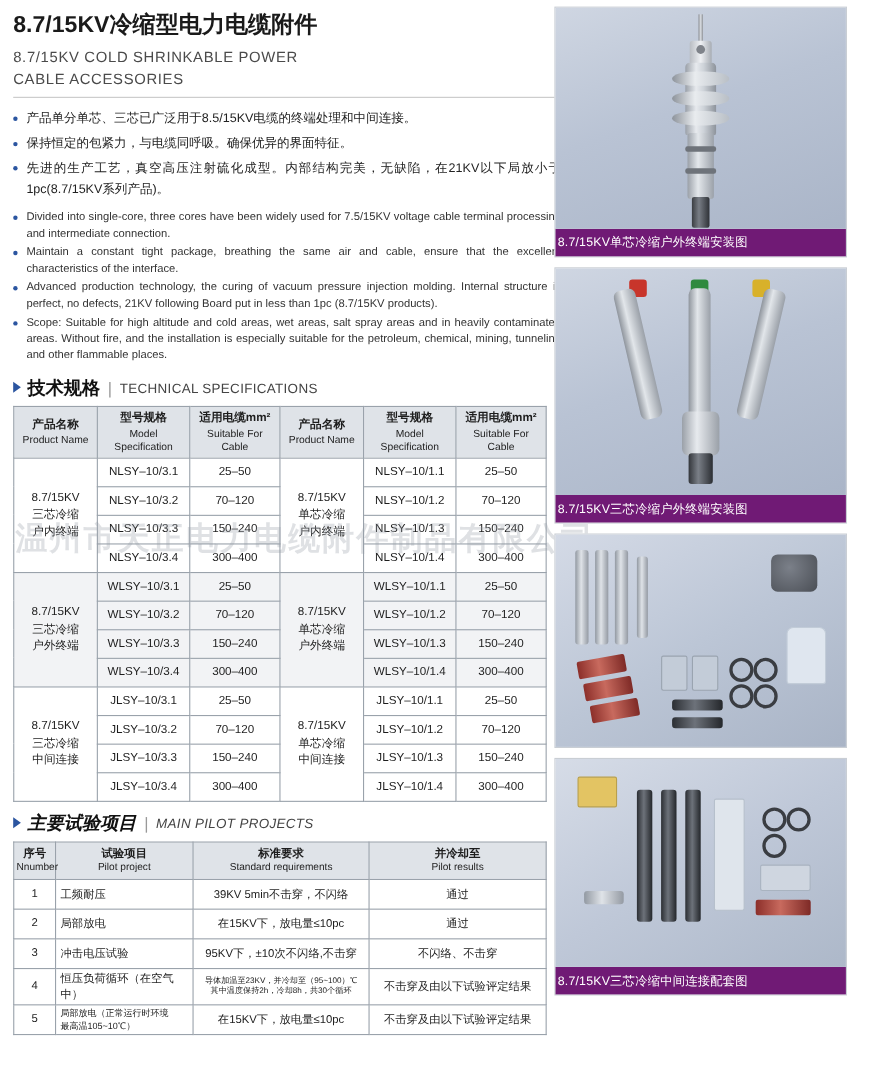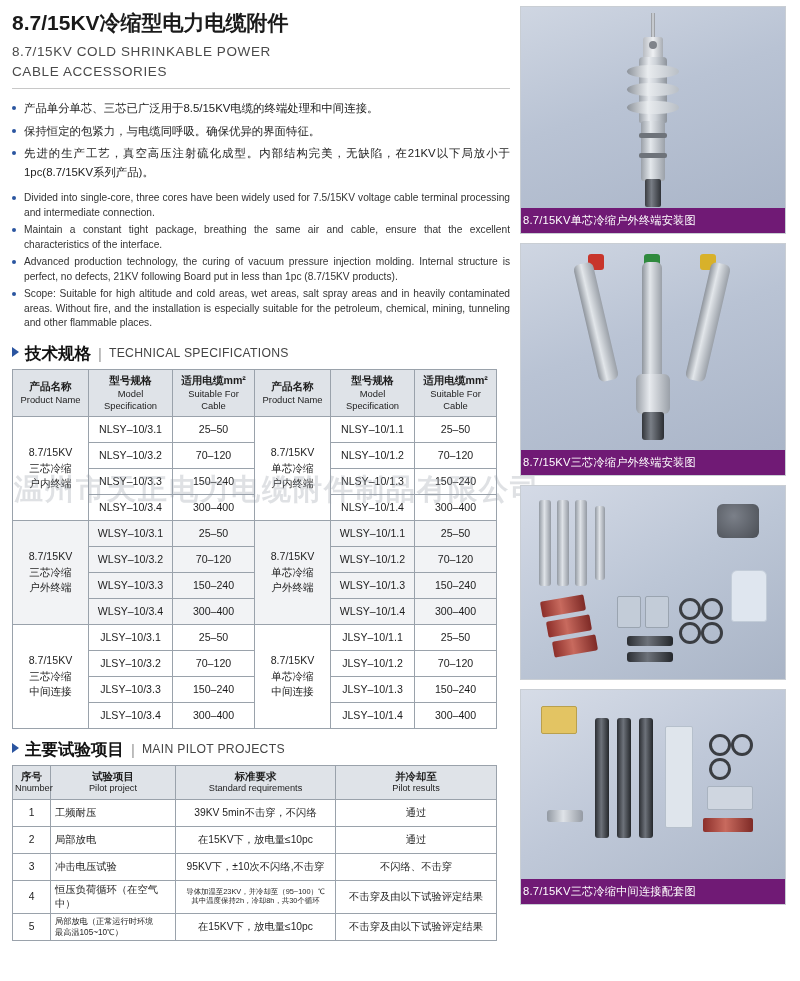--- a/index.html
+++ b/index.html
@@ -11,21 +11,20 @@
     height: 981px;
     background: #ffffff;
     font-family: "Liberation Sans", sans-serif;
     color: #222;
     overflow: hidden;
   }
   .page {
     position: relative;
     width: 778px;
     height: 981px;
-    padding-left: 16px;
   }
   
   .left-col {
     position: absolute;
     left: 0;
     top: 0;
     width: 520px;
     padding: 8px 10px 0 12px;
     box-sizing: border-box;
   }
@@ -511,21 +510,21 @@
           <tr>
             <td>JLSY–10/3.4</td>
             <td>300–400</td>
             <td>JLSY–10/1.4</td>
             <td>300–400</td>
           </tr>
         </tbody>
       </table>
     </div>
 
-    <div class="section-head" style="margin-top:12px;">
+    <div class="section-head" style="margin-top:12px;font-style:italic;">
       <span class="sec-mark"></span>
       <span class="sec-cn">主要试验项目</span>
       <span class="sec-div">|</span>
       <span class="sec-en">MAIN PILOT PROJECTS</span>
     </div>
 
     <table class="pilot-table">
       <colgroup>
         <col style="width:38px">
           <col style="width:125px">

